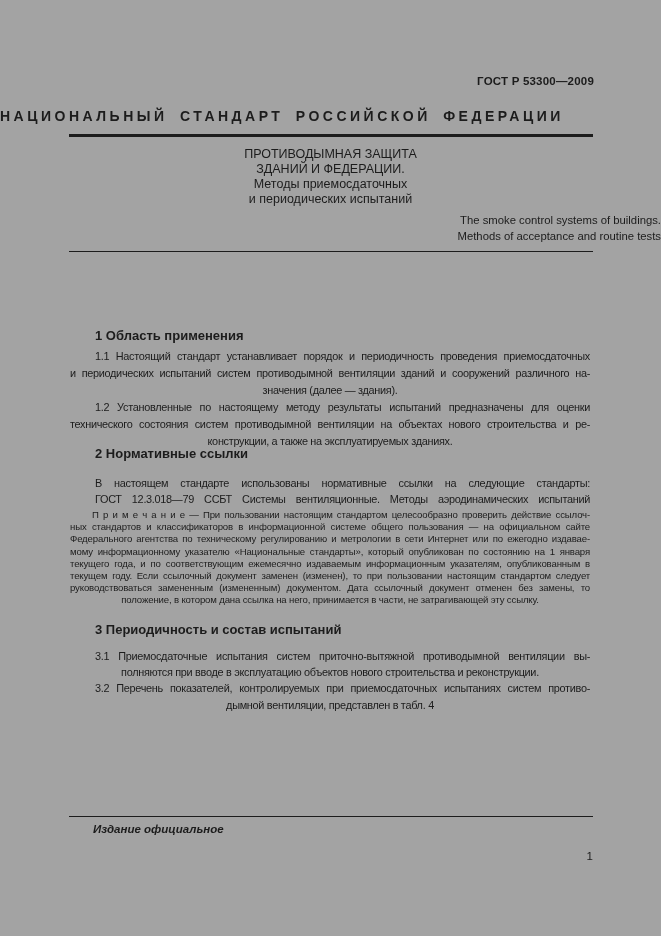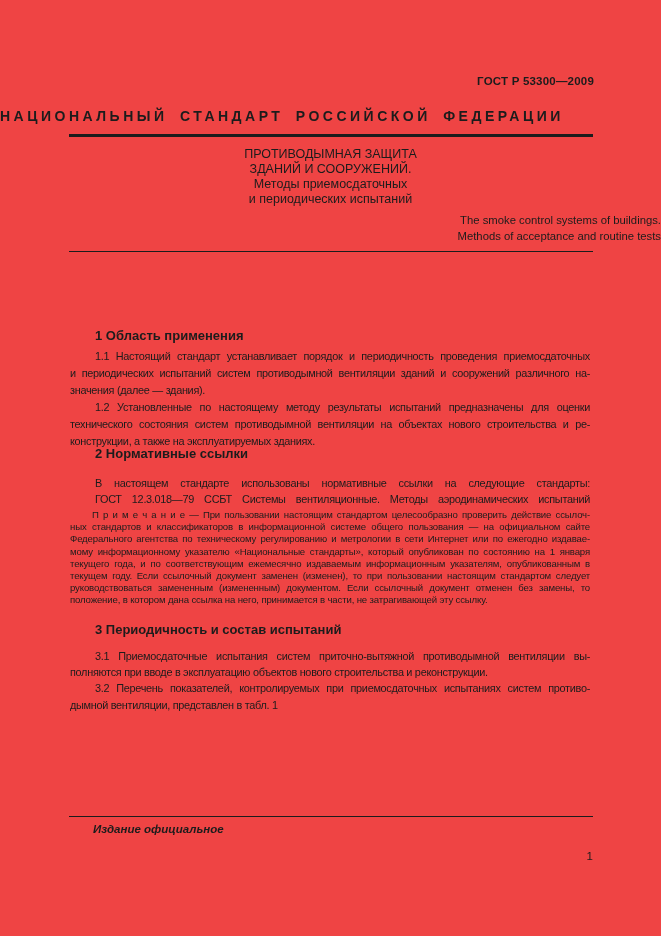--- a/index.html
+++ b/index.html
@@ -1,17 +1,17 @@
 <!DOCTYPE html>
 <html><head>
 <meta charset="utf-8">
 <style>
   html,body { margin:0; padding:0; background:#ffffff; }
   .page {
-    position:relative; width:661px; height:936px; background:#ef4444;
+    position:relative; width:661px; height:936px; background:#a3a3a3;
     font-family:"Liberation Sans", sans-serif; color:#1c1c1c; overflow:hidden;
   }
   .abs { position:absolute; }
 
   
   .doc-code { top:75px; right:67px; font-size:11.5px; font-weight:bold; letter-spacing:.2px; }
   .banner { top:108px; left:0; right:0; font-size:14px; font-weight:bold;
             letter-spacing:3.5px; word-spacing:5px; line-height:16px; white-space:nowrap; }
   .rule-thick { top:134px; left:69px; width:524px; height:3px; background:#1c1c1c; }
   .rule-thin  { top:251px; left:69px; width:524px; height:1px; background:#1c1c1c; }
@@ -26,21 +26,21 @@
   
   .h2 { left:95px; font-size:13px; font-weight:bold; line-height:16px; white-space:nowrap; }
   .h2.s1 { top:320px;margin-top:8px; } .h2.s2 { top:446px; } .h2.s3 { top:622px; }
 
   
   .body-block { left:70px; width:520px; font-size:10.9px; letter-spacing:-0.3px; line-height:17px; }
   .bb-s1 { top:348px; }
   .bb-s2 { top:476px; line-height:15.5px; }
   .bb-s3 { top:648px; line-height:16.2px; }
   .jl { text-align:justify; text-align-last:justify; overflow:hidden; }
-  .ll { text-align:left; }
+  .ll { text-align:center; }
   .fl { text-indent:25px; }
   .body-block div { height:17px; overflow:hidden; }
   .bb-s2 div { height:15.5px; }
   .bb-s3 div { height:16.2px; }
 
   
   .note-block { top:509px; left:70px; width:520px; font-size:9.6px; letter-spacing:-0.15px;
                 line-height:12.2px; }
   .note-block div { height:12.2px; overflow:hidden; }
   .note-block .fl { text-indent:22px; }
@@ -56,21 +56,21 @@
 <div class="page">
 
   <div class="abs doc-code">ГОСТ Р 53300—2009</div>
 
   <div class="abs banner">НАЦИОНАЛЬНЫЙ СТАНДАРТ РОССИЙСКОЙ ФЕДЕРАЦИИ</div>
 
   <div class="abs rule-thick"></div>
 
   <div class="abs title-ru">
     <div>ПРОТИВОДЫМНАЯ ЗАЩИТА</div>
-    <div>ЗДАНИЙ И СООРУЖЕНИЙ.</div>
+    <div>ЗДАНИЙ И ФЕДЕРАЦИИ.</div>
     <div>Методы приемосдаточных</div>
     <div>и периодических испытаний</div>
   </div>
 
   <div class="abs title-en">
     <div>The smoke control systems of buildings.</div>
     <div>Methods of acceptance and routine tests</div>
   </div>
 
   <div class="abs rule-thin"></div>
@@ -94,30 +94,30 @@
     <div class="jl fl">ГОСТ 12.3.018—79 ССБТ Системы вентиляционные. Методы аэродинамических испытаний</div>
   </div>
 
   <div class="abs note-block">
     <div class="jl fl">П р и м е ч а н и е — При пользовании настоящим стандартом целесообразно проверить действие ссылоч-</div>
     <div class="jl">ных стандартов и классификаторов в информационной системе общего пользования — на официальном сайте</div>
     <div class="jl">Федерального агентства по техническому регулированию и метрологии в сети Интернет или по ежегодно издавае-</div>
     <div class="jl">мому информационному указателю «Национальные стандарты», который опубликован по состоянию на 1 января</div>
     <div class="jl">текущего года, и по соответствующим ежемесячно издаваемым информационным указателям, опубликованным в</div>
     <div class="jl">текущем году. Если ссылочный документ заменен (изменен), то при пользовании настоящим стандартом следует</div>
-    <div class="jl">руководствоваться замененным (измененным) документом. Если ссылочный документ отменен без замены, то</div>
+    <div class="jl">руководствоваться замененным (измененным) документом. Дата ссылочный документ отменен без замены, то</div>
     <div class="ll">положение, в котором дана ссылка на него, принимается в части, не затрагивающей эту ссылку.</div>
   </div>
 
   <div class="abs h2 s3">3 Периодичность и состав испытаний</div>
 
   <div class="abs body-block bb-s3">
     <div class="jl fl">3.1 Приемосдаточные испытания систем приточно-вытяжной противодымной вентиляции вы-</div>
     <div class="ll">полняются при вводе в эксплуатацию объектов нового строительства и реконструкции.</div>
     <div class="jl fl">3.2 Перечень показателей, контролируемых при приемосдаточных испытаниях систем противо-</div>
-    <div class="ll">дымной вентиляции, представлен в табл. 1</div>
+    <div class="ll">дымной вентиляции, представлен в табл. 4</div>
   </div>
 
   <div class="abs rule-footer"></div>
   <div class="abs edition">Издание официальное</div>
   <div class="abs page-num">1</div>
 
 </div>
 
 </body></html>

